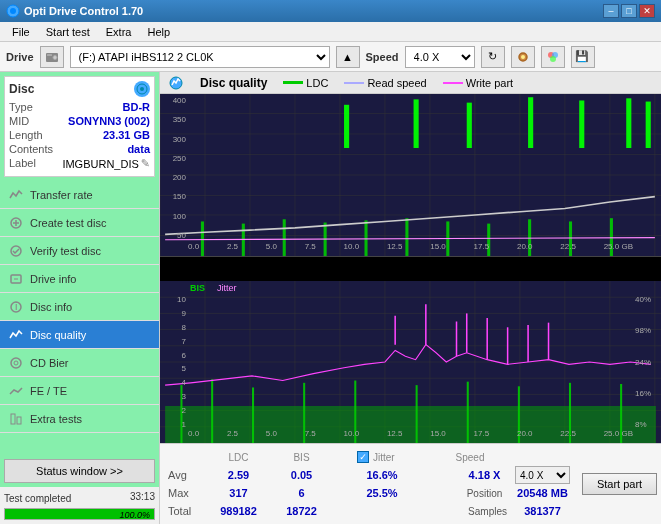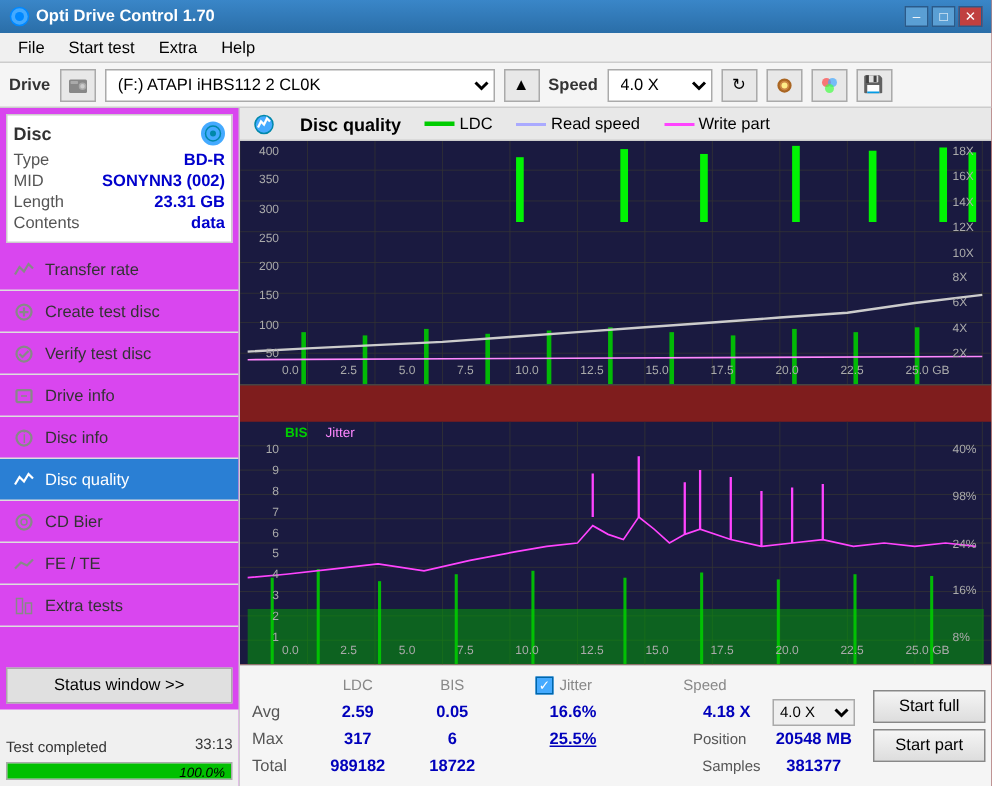--- a/index.html
+++ b/index.html
@@ -68,21 +68,21 @@
       border: 1px solid #aaa; cursor: pointer;
       display: flex; align-items: center; justify-content: center;
     }
 
     
     .main { display: flex; height: calc(524px - 22px - 20px - 30px); }
 
     
     .sidebar {
       width: 160px;
-      background: #d946ef;
+      background: #86efac;
       border-right: 1px solid #ccc;
       display: flex;
       flex-direction: column;
       flex-shrink: 0;
     }
 
     
     .disc-panel {
       background: white;
       border: 1px solid #ccc;
@@ -202,21 +202,21 @@
       background: linear-gradient(to bottom, #f5f5f5, #ddd);
       border: 1px solid #888;
       cursor: pointer;
       font-size: 11px;
       display: flex; align-items: center; justify-content: center;
     }
     .col-header { color: #888; font-size: 10px; text-align: center; }
 
     .chart-svg { position: absolute; top: 0; left: 0; width: 100%; height: 100%; }
 
-    .chart-bg { background: #7f1d1d; gap: 24px; }
+    .chart-bg { background: #000000; gap: 24px; }
   </style>
 </head>
 <body>
 
 <div class="title-bar">
   <div class="title-bar-icon">
     <svg width="14" height="14" viewBox="0 0 14 14">
       <circle cx="7" cy="7" r="6" fill="#4af" stroke="#08f" stroke-width="1"></circle>
       <circle cx="7" cy="7" r="3" fill="#08f"></circle>
     </svg>
@@ -295,20 +295,27 @@
         <span class="disc-val">SONYNN3 (002)</span>
       </div>
       <div class="disc-row">
         <span class="disc-key">Length</span>
         <span class="disc-val">23.31 GB</span>
       </div>
       <div class="disc-row">
         <span class="disc-key">Contents</span>
         <span class="disc-val">data</span>
       </div>
+      <div class="disc-row">
+        <span class="disc-key">Label</span>
+        <span style="display:flex;align-items:center;gap:2px;">
+          <span class="disc-val-black">IMGBURN_DIS</span>
+          <span style="cursor:pointer;color:#888;">✎</span>
+        </span>
+      </div>
     </div>
 
     <div class="sidebar-menu">
       <div class="sidebar-item">
         <span class="sidebar-item-icon">
           <svg width="14" height="14" viewBox="0 0 14 14">
               <polyline points="1,10 4,5 7,8 10,3 13,6" fill="none" stroke="#888" stroke-width="1.5"></polyline>
             </svg>
         </span>
         <span>Transfer rate</span>
@@ -382,21 +389,21 @@
               <rect x="8" y="5" width="4" height="7" fill="none" stroke="#888" stroke-width="1"></rect>
             </svg>
         </span>
         <span>Extra tests</span>
       </div>
     </div>
 
     <div class="status-btn">Status window &gt;&gt;</div>
 
     <div class="progress-area">
-      <div class="progress-bottom" style="margin-bottom:2px;margin-top:14px;">
+      <div class="progress-bottom" style="margin-bottom:2px;">
         <span class="status-text">Test completed</span>
         <span class="time-text">33:13</span>
       </div>
       <div class="progress-bar-outer">
         <div class="progress-bar-inner" style="width:100%"></div>
         <span class="progress-text">100.0%</span>
       </div>
     </div>
   </div>
 
@@ -479,31 +486,20 @@
           <span style="font-size:8px;color:#aaa;text-align:right;padding-right:2px;">400</span>
           <span style="font-size:8px;color:#aaa;text-align:right;padding-right:2px;">350</span>
           <span style="font-size:8px;color:#aaa;text-align:right;padding-right:2px;">300</span>
           <span style="font-size:8px;color:#aaa;text-align:right;padding-right:2px;">250</span>
           <span style="font-size:8px;color:#aaa;text-align:right;padding-right:2px;">200</span>
           <span style="font-size:8px;color:#aaa;text-align:right;padding-right:2px;">150</span>
           <span style="font-size:8px;color:#aaa;text-align:right;padding-right:2px;">100</span>
           <span style="font-size:8px;color:#aaa;text-align:right;padding-right:2px;">50</span>
         </div>
 
-        <div style="position:absolute;right:0;top:0;bottom:14px;width:28px;display:flex;flex-direction:column;justify-content:space-between;padding:2px 0;">
-          <span style="font-size:8px;color:#aaa;text-align:left;padding-left:2px;">18X</span>
-          <span style="font-size:8px;color:#aaa;text-align:left;padding-left:2px;">16X</span>
-          <span style="font-size:8px;color:#aaa;text-align:left;padding-left:2px;">14X</span>
-          <span style="font-size:8px;color:#aaa;text-align:left;padding-left:2px;">12X</span>
-          <span style="font-size:8px;color:#aaa;text-align:left;padding-left:2px;">10X</span>
-          <span style="font-size:8px;color:#aaa;text-align:left;padding-left:2px;">8X</span>
-          <span style="font-size:8px;color:#aaa;text-align:left;padding-left:2px;">6X</span>
-          <span style="font-size:8px;color:#aaa;text-align:left;padding-left:2px;">4X</span>
-          <span style="font-size:8px;color:#aaa;text-align:left;padding-left:2px;">2X</span>
-        </div>
 
         <div style="position:absolute;bottom:0;left:28px;right:28px;height:14px;display:flex;justify-content:space-between;">
           <span style="font-size:8px;color:#aaa;">0.0</span>
           <span style="font-size:8px;color:#aaa;">2.5</span>
           <span style="font-size:8px;color:#aaa;">5.0</span>
           <span style="font-size:8px;color:#aaa;">7.5</span>
           <span style="font-size:8px;color:#aaa;">10.0</span>
           <span style="font-size:8px;color:#aaa;">12.5</span>
           <span style="font-size:8px;color:#aaa;">15.0</span>
           <span style="font-size:8px;color:#aaa;">17.5</span>
@@ -634,37 +630,36 @@
           <select style="width:55px;height:18px;font-size:10px;border:1px solid #aaa;">
             <option>4.0 X</option>
           </select>
         </div>
 
         <div class="stats-row">
           <span class="stat-label">Max</span>
           <span class="stat-col stat-val-blue">317</span>
           <span class="stat-col stat-val-blue">6</span>
           <span style="width:12px;"></span>
-          <span class="stat-col stat-val-blue" style="width:50px;text-decoration:underline;">25.5%</span>
+          <span class="stat-col stat-val-blue" style="width:50px;">25.5%</span>
           <span style="flex:1;"></span>
-          <span style="color:#555;font-size:10px;width:45px;text-align:left;">Position</span>
+          <span style="color:#555;font-size:10px;width:45px;text-align:center;">Position</span>
           <span class="stat-val-blue" style="width:55px;text-align:center;">20548 MB</span>
         </div>
 
         <div class="stats-row">
           <span class="stat-label">Total</span>
           <span class="stat-col stat-val-blue">989182</span>
           <span class="stat-col stat-val-blue">18722</span>
           <span style="width:12px;"></span>
           <span class="stat-col" style="width:50px;"></span>
           <span style="flex:1;"></span>
           <span style="color:#555;font-size:10px;width:45px;text-align:right;margin-left:33px;">Samples</span>
           <span class="stat-val-blue" style="width:55px;text-align:center;">381377</span>
         </div>
       </div>
 
       <div class="btns-section">
-        <button class="action-btn">Start full</button>
         <button class="action-btn">Start part</button>
       </div>
     </div>
   </div>
 </div>
 
 </body></html>

